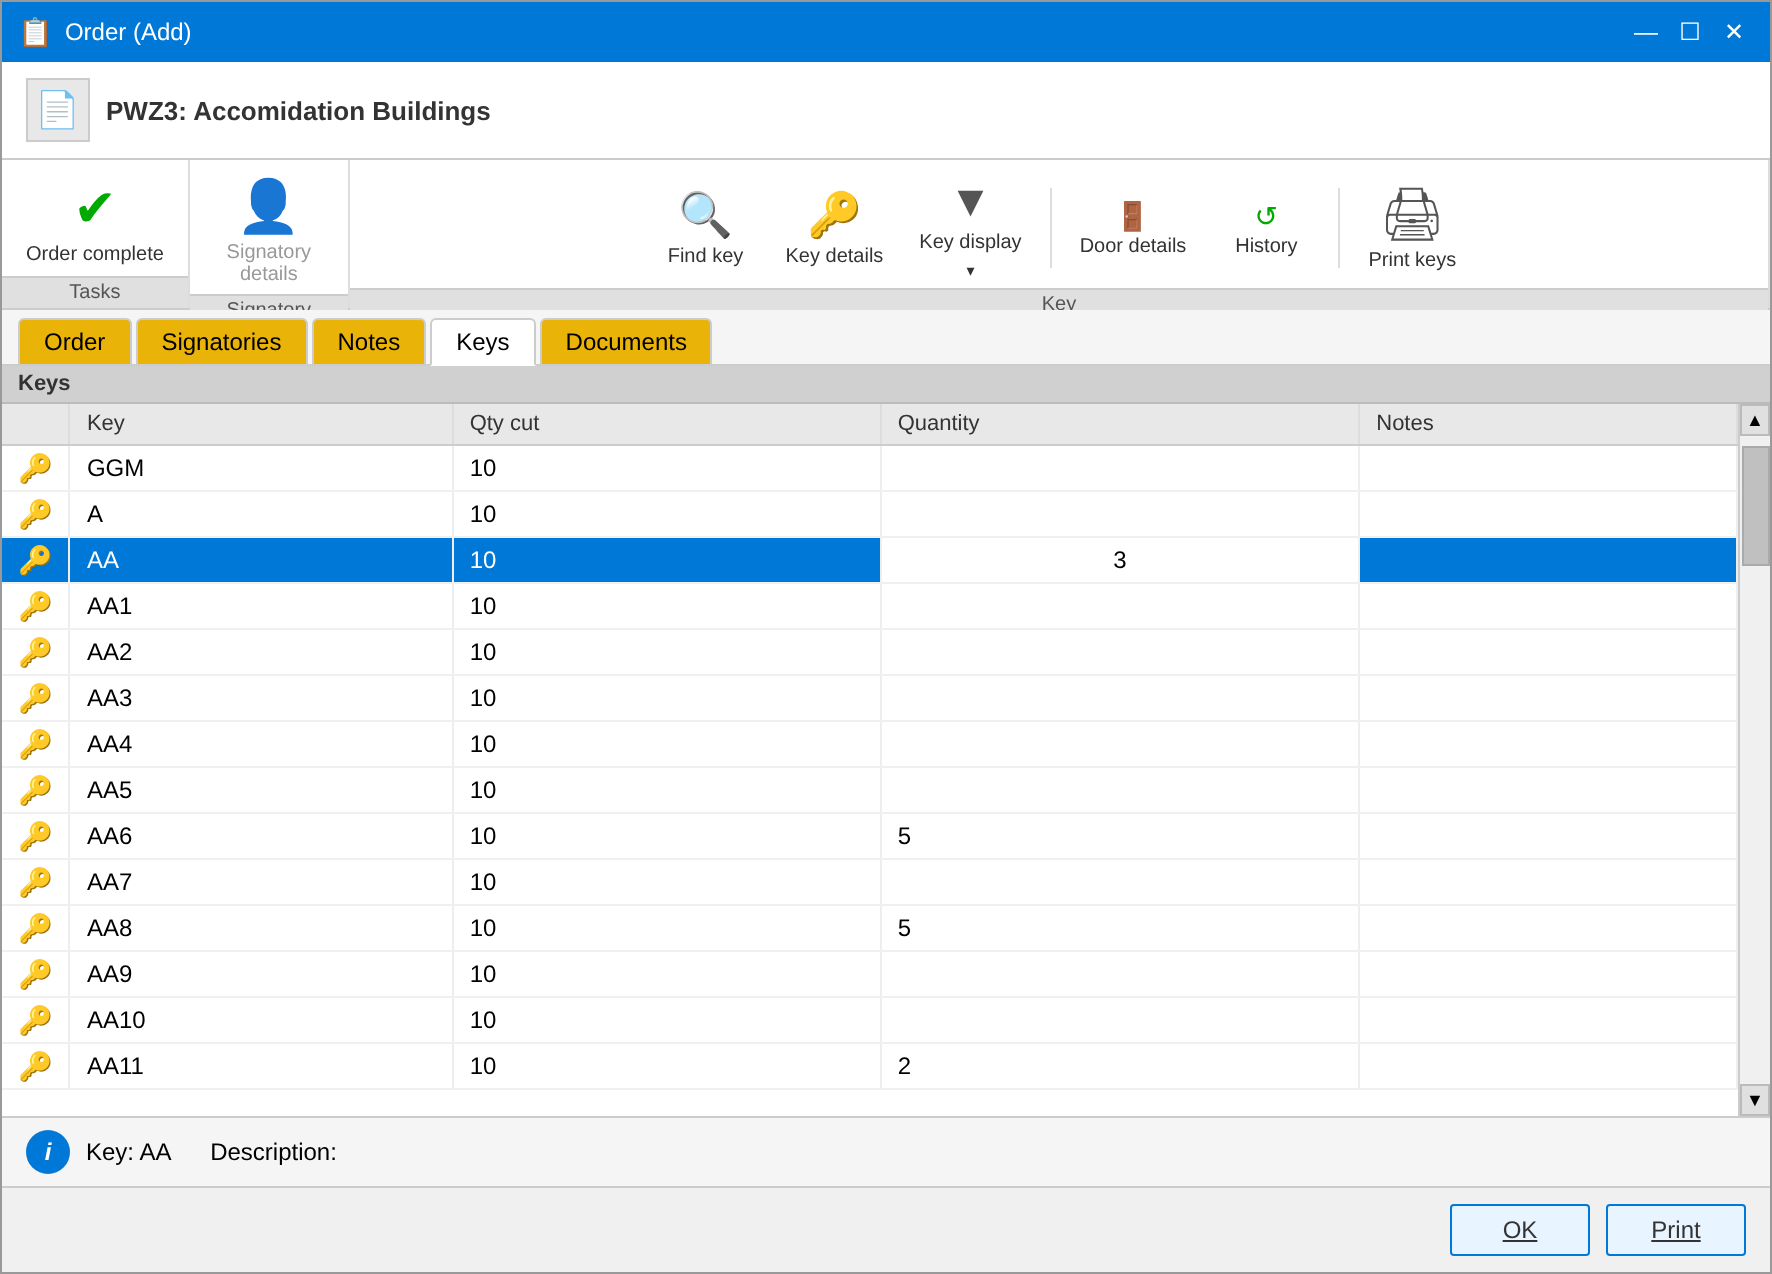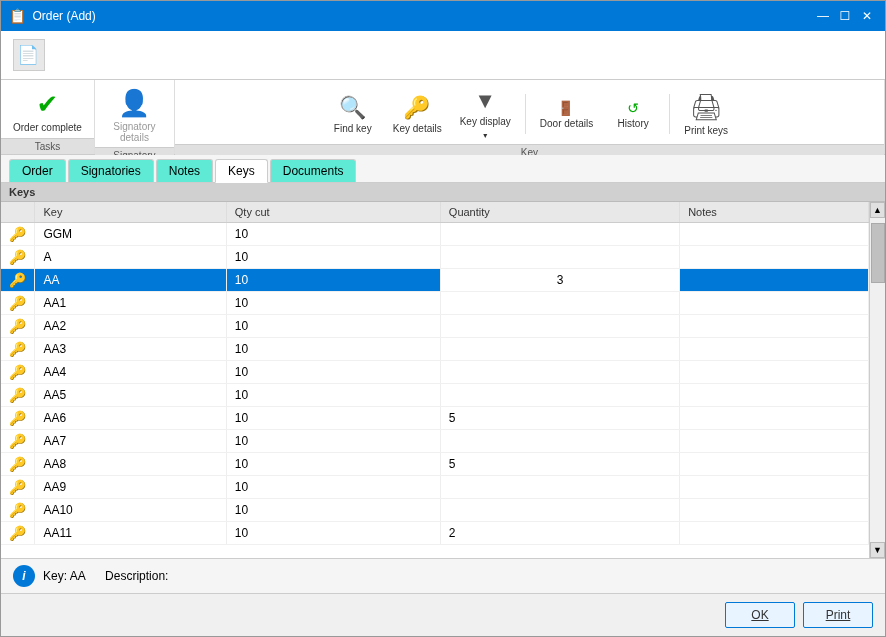--- a/index.html
+++ b/index.html
@@ -13,21 +13,21 @@
     .title-btn { width: 20px; height: 20px; background: transparent; border: none; color: white; cursor: pointer; font-size: 12px; display: flex; align-items: center; justify-content: center; }
 
     .header { background: white; padding: 8px 12px; border-bottom: 1px solid #ccc; font-size: 13px; font-weight: bold; color: #333; display: flex; align-items: center; gap: 8px; }
     .header-icon { width: 32px; height: 32px; background: #e8e8e8; border: 1px solid #ccc; display: flex; align-items: center; justify-content: center; font-size: 10px; }
     .toolbar-btn { display: flex; flex-direction: column; align-items: center; justify-content: center; padding: 6px 10px; cursor: pointer; min-width: 60px; background: transparent; border: none; font-size: 11px; color: #333; gap: 3px; }
     .toolbar-btn.disabled { color: #999; cursor: default; }
 
     .content { flex: 1; background: white; display: flex; flex-direction: column; overflow: hidden; }
 
     .tabs { display: flex; background: #f5f5f5; border-bottom: 1px solid #ccc; padding: 4px 8px 0; gap: 2px; }
-    .tab { padding: 4px 12px; border: 1px solid #ccc; background: #5eead4; cursor: pointer; font-size: 12px; border-bottom: none; border-radius: 3px 3px 0 0; }
+    .tab { padding: 4px 12px; border: 1px solid #ccc; background: #eab308; cursor: pointer; font-size: 12px; border-bottom: none; border-radius: 3px 3px 0 0; }
     .tab.active { background: white; border-bottom: 1px solid white; margin-bottom: -1px; z-index: 1; }
 
     .keys-section-label { background: #d0d0d0; padding: 3px 8px; font-size: 11px; font-weight: bold; color: #333; border-bottom: 1px solid #bbb; }
 
     .table-area { flex: 1; display: flex; overflow: hidden; }
     .table-container { flex: 1; overflow-y: auto; }
     .keys-table { width: 100%; border-collapse: collapse; }
     .keys-table thead tr { background: #e8e8e8; }
     .keys-table th { padding: 4px 8px; text-align: left; font-size: 11px; font-weight: normal; border-bottom: 1px solid #ccc; border-right: 1px solid #ddd; color: #333; }
     .keys-table td { padding: 3px 8px; font-size: 12px; border-bottom: 1px solid #f0f0f0; border-right: 1px solid #eee; }
@@ -70,20 +70,21 @@
       <button class="title-btn">—</button>
       <button class="title-btn">☐</button>
       <button class="title-btn close">✕</button>
     </div>
   </div>
 
   <div class="header">
     <div class="header-icon">
       <span style="font-size:18px;">📄</span>
     </div>
+    <span>PWZ3: Accomidation Buildings</span>
   </div>
 
   <div class="toolbar-row" style="background:white; border-bottom:1px solid #ccc; display:flex;">
 
     <div class="tb-section" style="display:flex;flex-direction:column;min-width:80px;">
       <div class="tb-btns">
         <button class="toolbar-btn" style="display:flex;flex-direction:column;align-items:center;gap:2px;padding:4px 8px;border:none;background:transparent;cursor:pointer;">
           <span class="checkmark">✔</span>
           <span style="font-size:10px;color:#333;">Order complete</span>
         </button>

